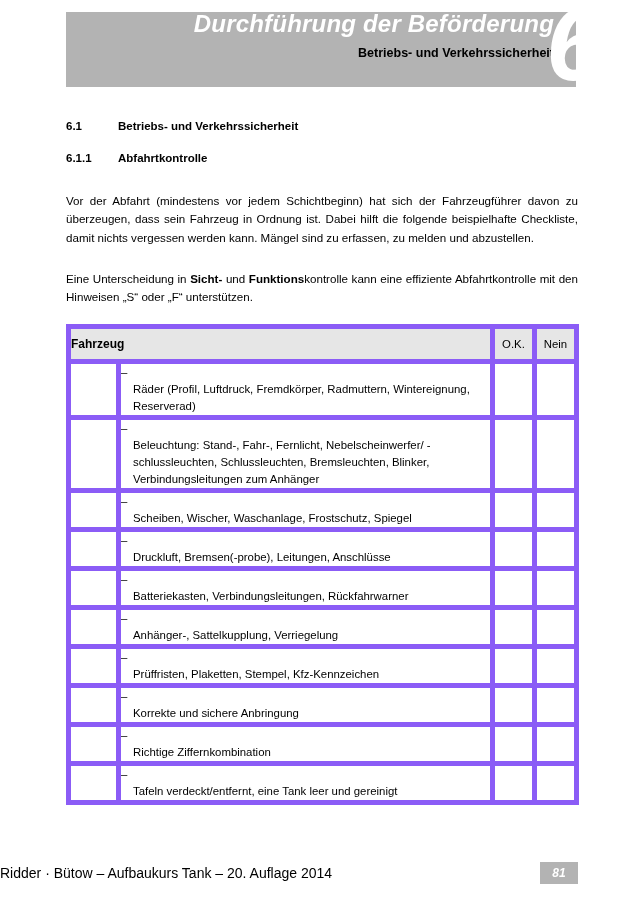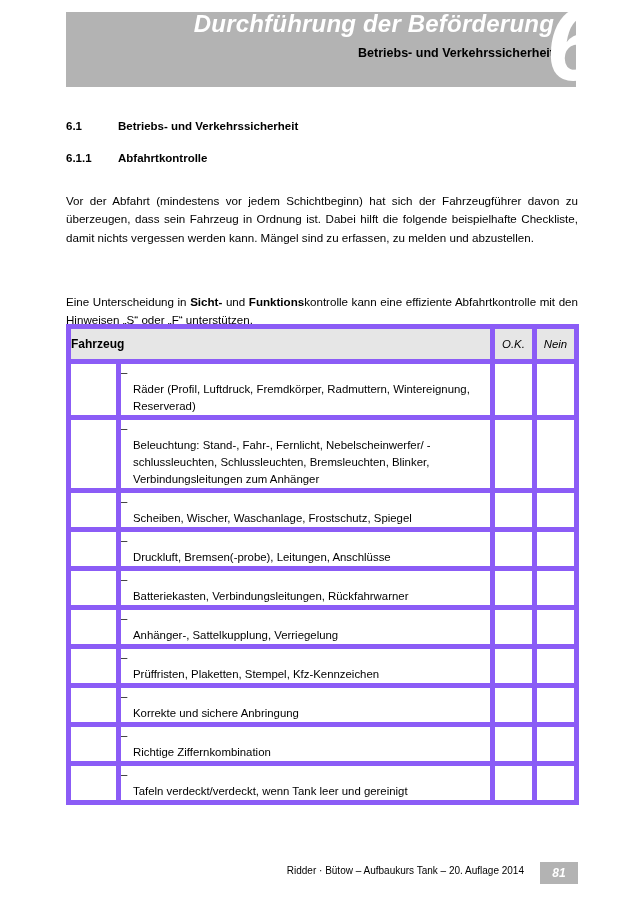--- a/index.html
+++ b/index.html
@@ -77,21 +77,21 @@
   .para {
     position: absolute;
     left: 66px;
     width: 512px;
     font-size: 11.6px;
     line-height: 18.3px;
     text-align: justify;
     color: #000000;
   }
   #para-1 { top: 192px; }
-  #para-2 { top: 270px; margin-top: 23px; }
+  #para-2 { top: 270px; }
 
   
   .table-wrap {
     position: absolute;
     left: 66px;
     top: 324px;
     width: 510px;
   }
   table.checklist {
     border-collapse: collapse;
@@ -118,21 +118,20 @@
     padding: 0 0 0 9px;
     font-size: 12px;
   }
   th.hdr-center {
     background: #e6e6e6;
     font-weight: normal;
     text-align: center;
     height: 30px;
     font-size: 11.4px;
     padding: 0;
-    font-style: italic;
   }
   td.section-cell {
     padding: 6px 0 6px 9px;
     line-height: 16px;
   }
   td.item-cell {
     padding: 6px 6px 6px 11px;
     line-height: 17px;
   }
   td.item-cell .dash {
@@ -147,22 +146,22 @@
     margin-left: 12px;
   }
   td.blank-cell { padding: 0; }
 
   
   .footer-text {
     position: absolute;
     left: 0;
     top: 865px;
     width: 524px;
-    text-align: right;
-    font-size: 10px;
+    text-align: left;
+    font-size: 14px;
     color: #000000;
     white-space: nowrap;
   }
   .footer-page-box {
     position: absolute;
     left: 540px;
     top: 862px;
     width: 38px;
     height: 22px;
     background: #b3b3b3;
@@ -266,21 +265,21 @@
           <td class="blank-cell"></td>
         </tr>
         <tr>
           <td class="blank-cell"></td>
           <td class="item-cell"><span class="dash">–</span><span class="txt">Richtige Ziffernkombination</span></td>
           <td class="blank-cell"></td>
           <td class="blank-cell"></td>
         </tr>
         <tr>
           <td class="blank-cell"></td>
-          <td class="item-cell"><span class="dash">–</span><span class="txt">Tafeln verdeckt/verdeckt, wenn Tank leer und gereinigt</span></td>
+          <td class="item-cell"><span class="dash">–</span><span class="txt">Tafeln verdeckt/entfernt, eine Tank leer und gereinigt</span></td>
           <td class="blank-cell"></td>
           <td class="blank-cell"></td>
         </tr>
       </tbody>
   </table>
 </div>
 
 <div class="footer-text">Ridder · Bütow – Aufbaukurs Tank – 20. Auflage 2014</div>
 <div class="footer-page-box"></div>
 <div class="footer-page-num">81</div>

